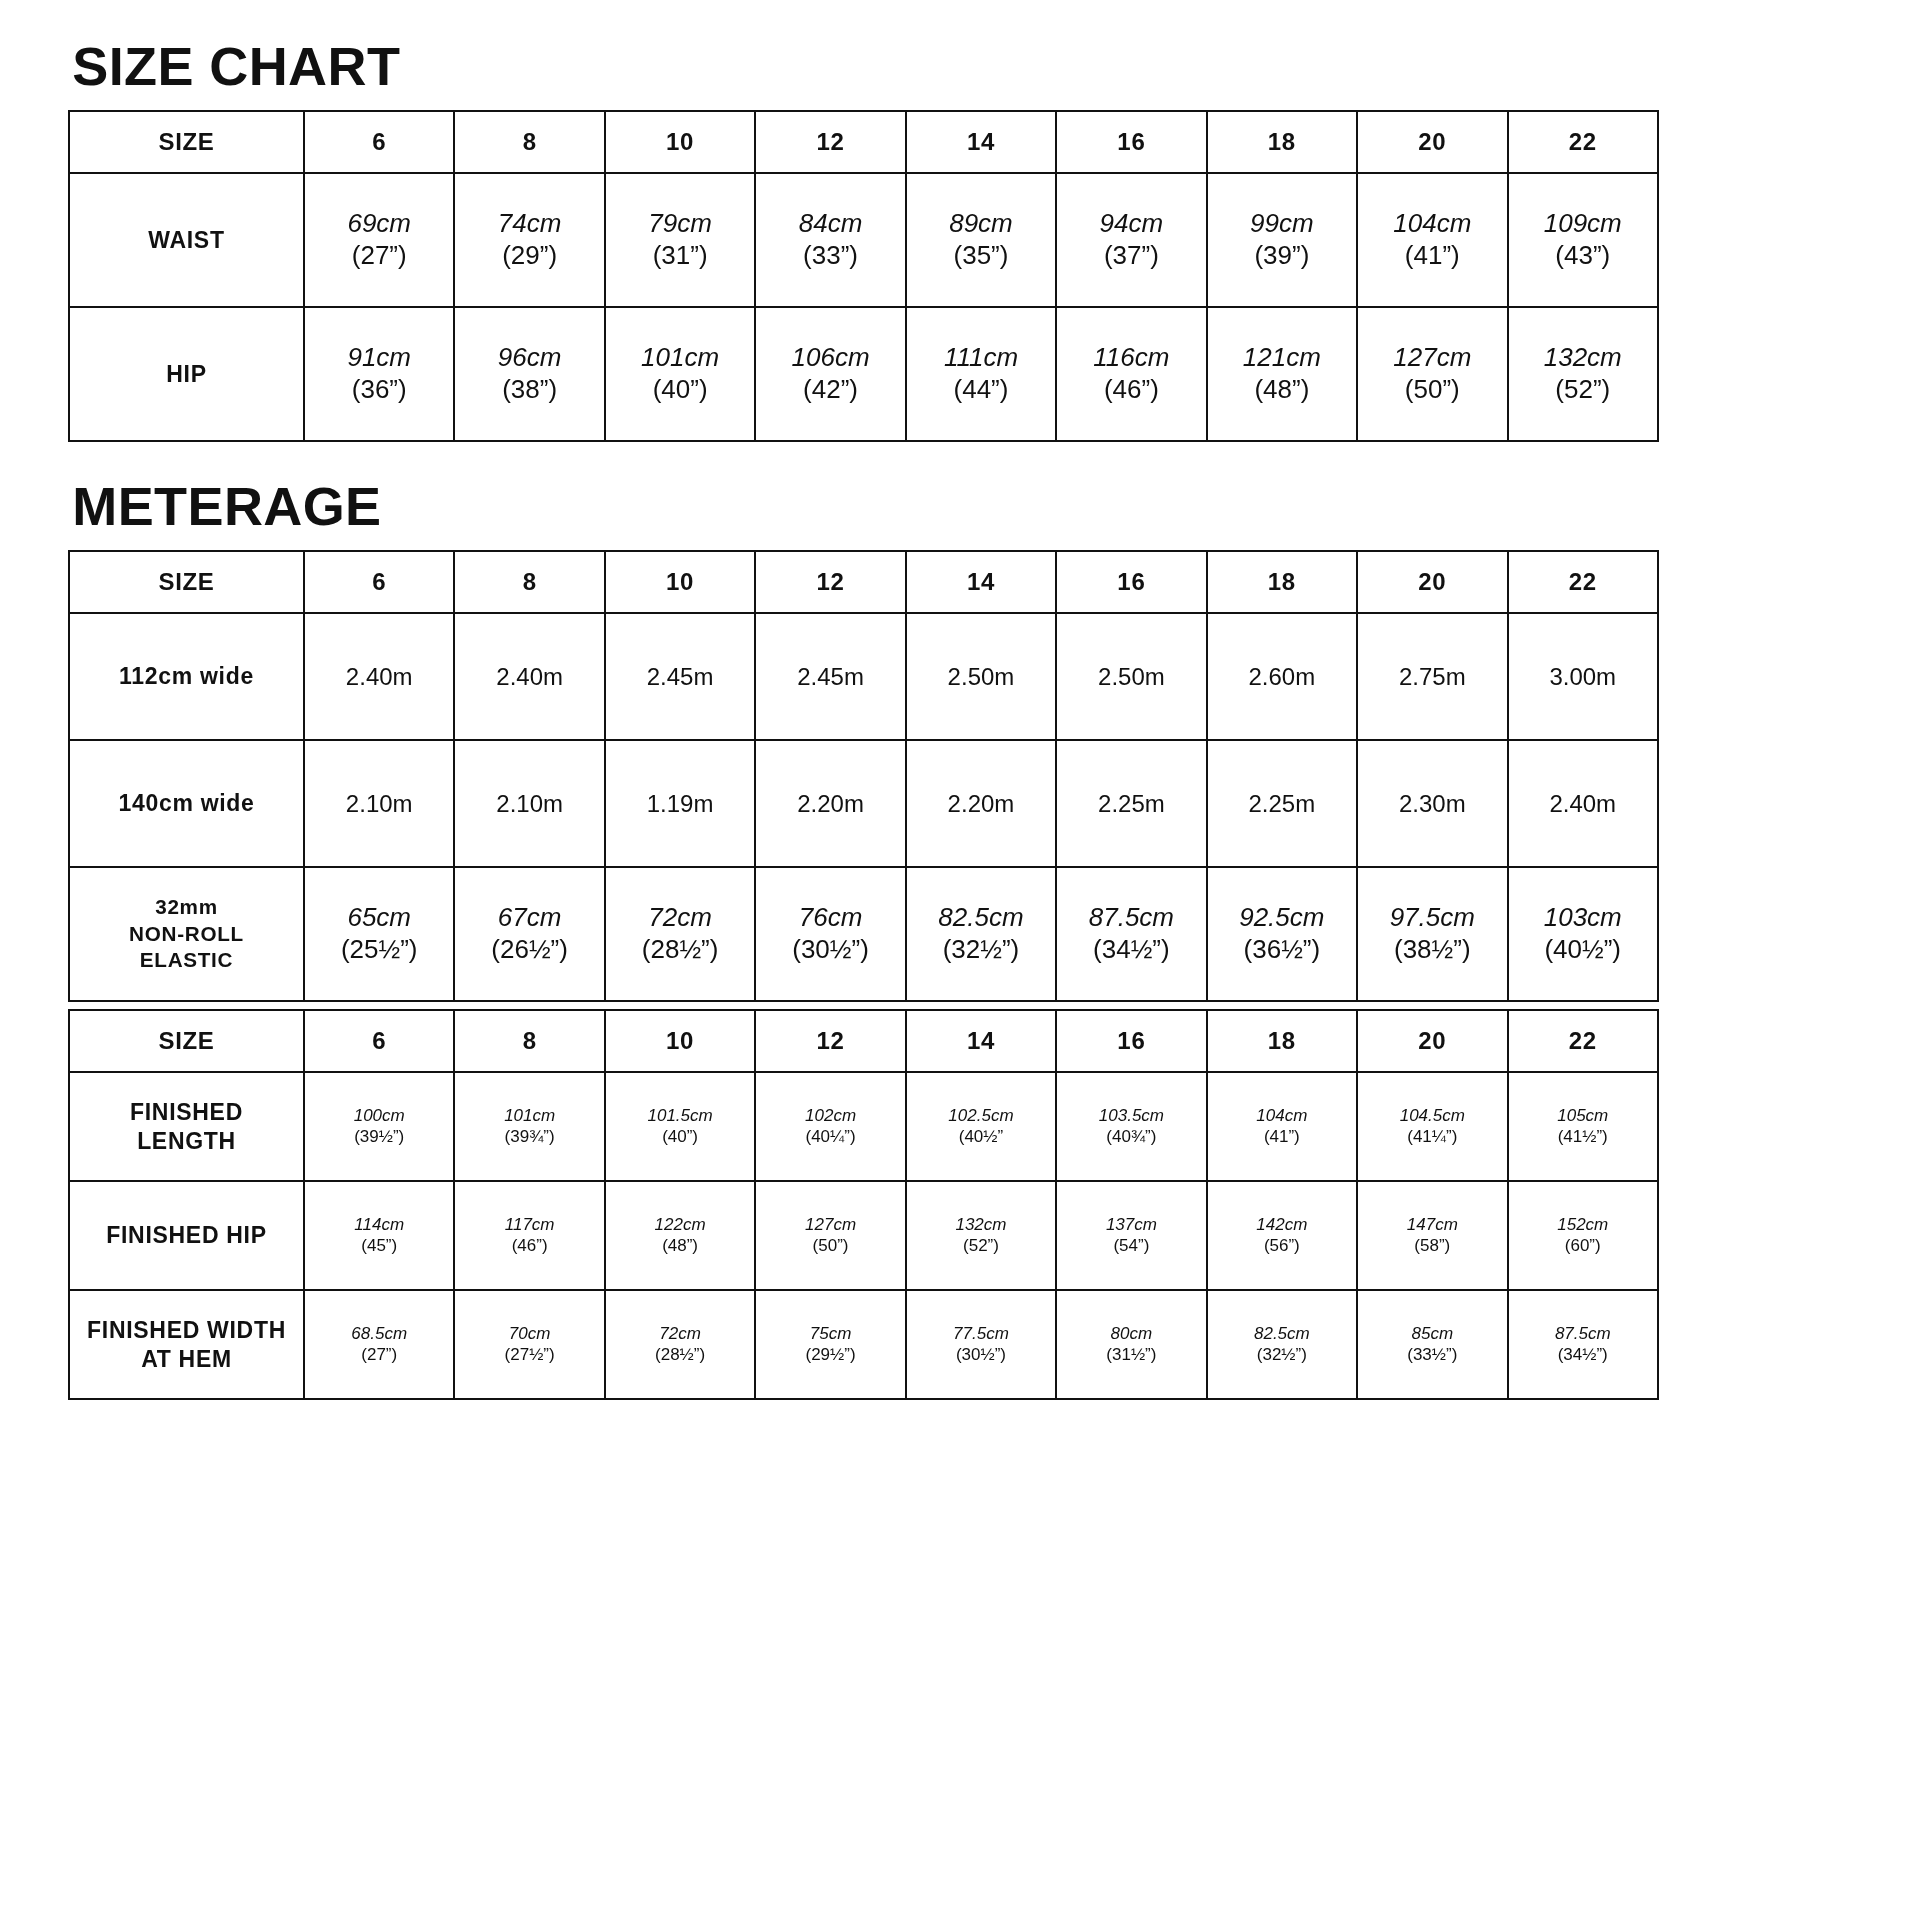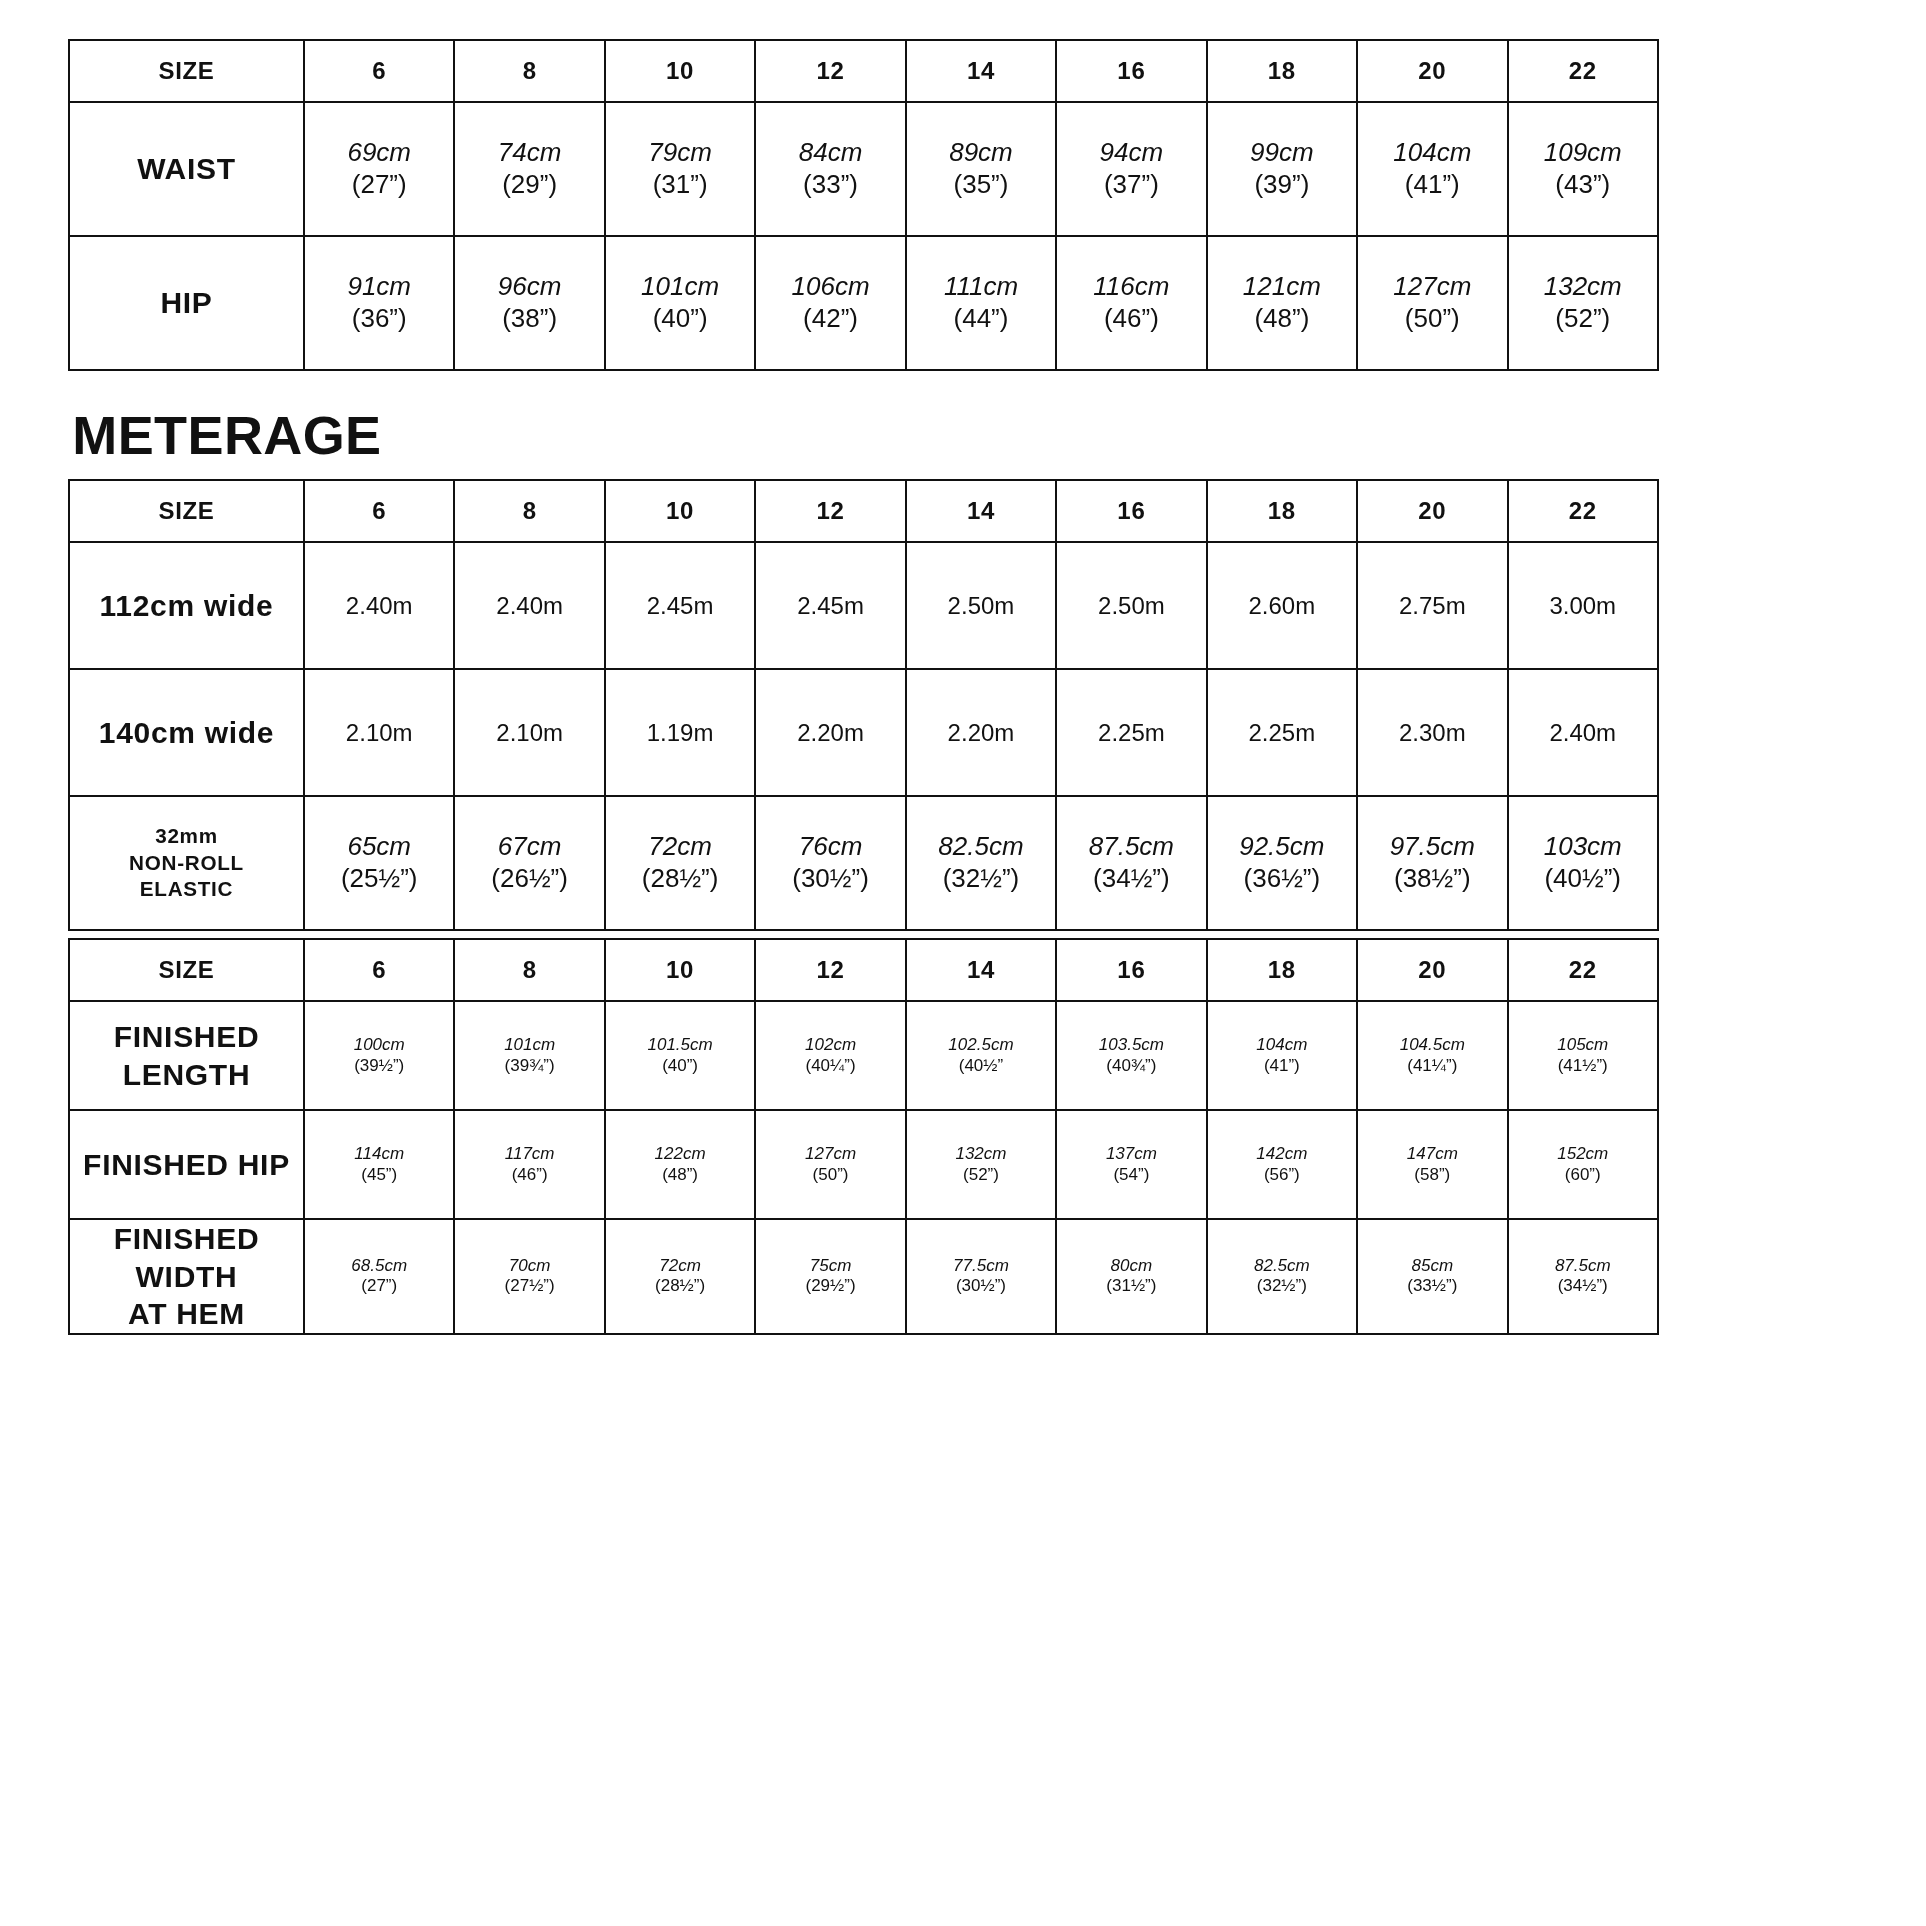--- a/index.html
+++ b/index.html
@@ -45,21 +45,21 @@
     font-size: 23.5px;
     font-weight: bold;
     padding: 0;
   }
   table.chart th {
     height: 60px;
     font-size: 24px;
     letter-spacing: 0.7px;
   }
   table.chart td.rowlabel {
-    font-size: 30px;
+    font-size: 23px;
     letter-spacing: 0.7px;
     line-height: 1.25;
   }
   col.labelcol { width: 235px; }
 
   .v-main { display: block; font-size: 26px; font-weight: normal; line-height: 1.22; font-style: italic; }
   .v-sub  { display: block; font-size: 26px; font-weight: normal; line-height: 1.22; }
   .v-single { font-size: 24px; font-weight: normal; }
 
   
@@ -74,20 +74,21 @@
   .fg-row td { height: 107px; }
   .fg-row td.rowlabel { font-size: 20px; letter-spacing: 0.4px; line-height: 1.3; }
   .fg-row .v-main, .fg-row .v-sub { font-size: 17px; }
 </style>
 </head>
 <body>
 
 <div class="page">
 
   <div class="section">
+    <h1 class="section-title">SIZE CHART</h1>
     <table class="chart">
       <colgroup>
         <col class="labelcol">
           <col>
           <col>
           <col>
           <col>
           <col>
           <col>
           <col>

